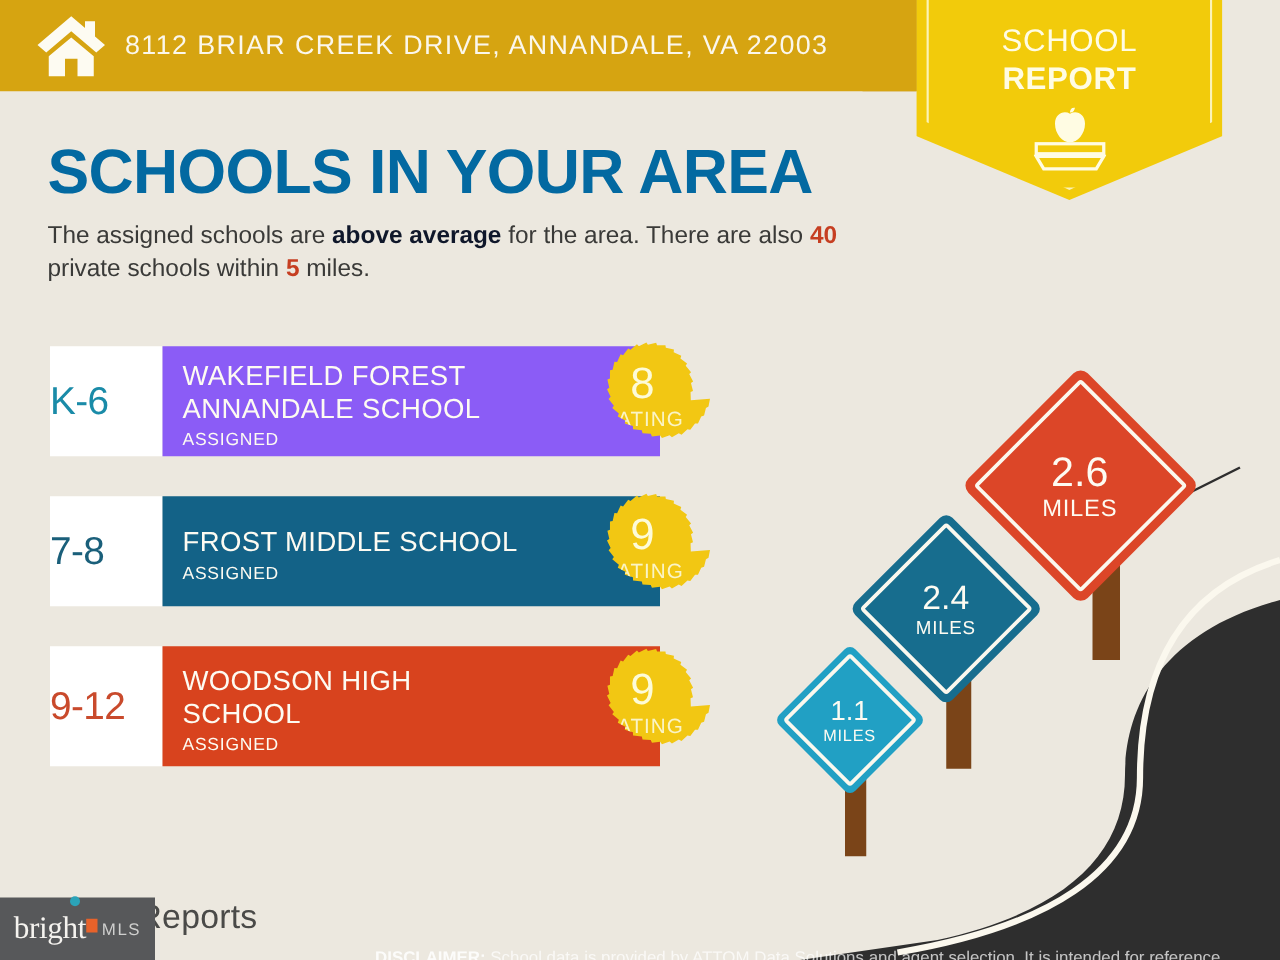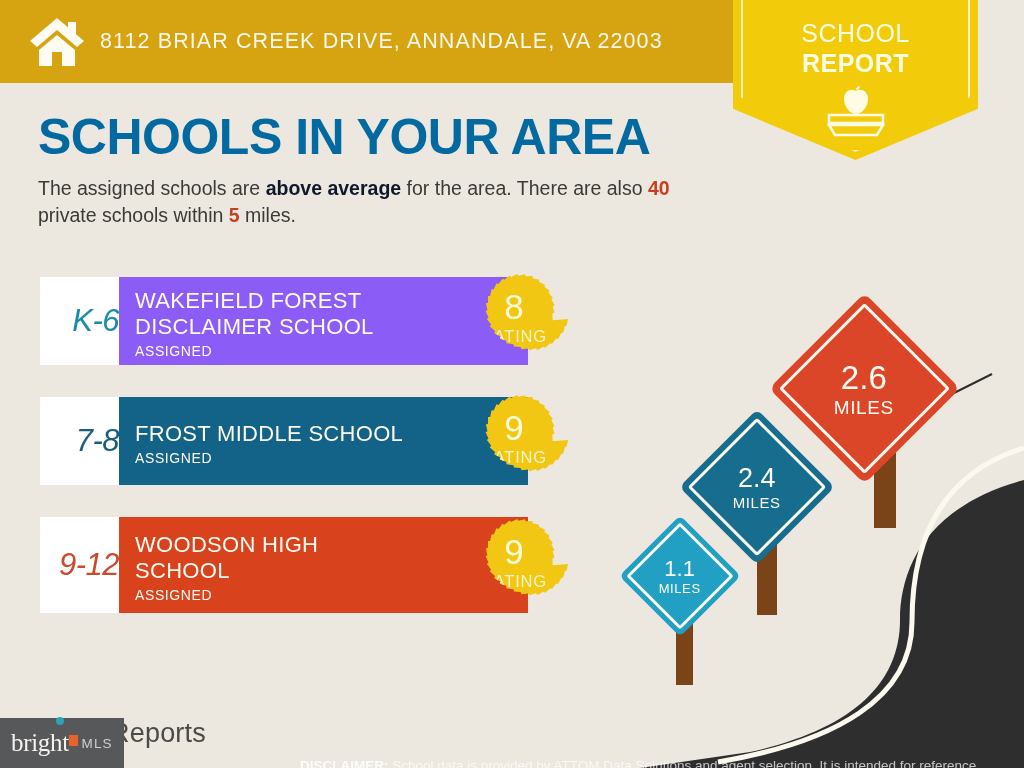--- a/index.html
+++ b/index.html
@@ -7,21 +7,21 @@
   body {
     font-family: "Liberation Sans", sans-serif;
     background:#ECE8DF;
     overflow:hidden;
     position:relative;
   }
   #stage { position:relative; width:1024px; height:768px; overflow:hidden; background:#ECE8DF; }
 
   
   .header-bar{
-    position:absolute; left:0; top:0; width:733px; height:83px;
+    position:absolute; left:0; top:0; width:733px; height:73px;
     background:#D6A411; display:flex; align-items:center;text-align:right;
   }
   .house-icon{ margin-left:28px; width:58px; height:52px; position:relative; flex:none; }
   .address{
     margin-left:14px; color:#FBF7EC; font-size:21.5px; letter-spacing:1.1px;
     font-weight:400; white-space:nowrap;
   }
 
   
   .badge-wrap{
@@ -68,23 +68,23 @@
     font-size:19.5px; line-height:27px; color:#3A3A38;
   }
   .subtitle b{ color:#C63E21; font-weight:bold; }
 
   
   .row{ position:absolute; left:40px; width:488px; display:flex; }
   .row-1{ top:277px; height:88px; }
   .row-2{ top:397px; height:88px; }
   .row-3{ top:517px; height:96px; }
   .grade-box{
-    width:79px; flex:none; background:#FFFFFF;
-    display:flex; align-items:center; justify-content:flex-end;
-    font-size:31px; letter-spacing:-0.5px;font-style:italic;
+    width:90px; flex:none; background:#FFFFFF;
+    display:flex; align-items:center; justify-content:flex-start;
+    font-size:31px; letter-spacing:-0.5px;
   }
   .bar{
     flex:1; padding:10px 14px 6px 16px; color:#FDFBF2; position:relative;
     display:flex; flex-direction:column; justify-content:center;
   }
   .bar .sname{ font-size:22px; line-height:26px; letter-spacing:0.3px; }
   .bar .sassigned{ font-size:14px; letter-spacing:0.6px; margin-top:3px; }
 
   
   .starburst{
@@ -300,21 +300,21 @@
     </div>
   </div>
 
   <div class="row row-1">
     <div class="grade-box" style="color: rgb(26, 139, 168);">
       <span>K-6</span>
     </div>
     <div class="bar" style="background: #8b5cf6;">
       <div class="sname">
         <span>WAKEFIELD FOREST</span><br>
-        <span>DISCLAIMER SCHOOL</span>
+        <span>ANNANDALE SCHOOL</span>
       </div>
       <div class="sassigned">ASSIGNED</div>
     </div>
   </div>
 
   <div class="row row-2">
     <div class="grade-box" style="color: rgb(26, 95, 122);">
       <span>7-8</span>
     </div>
     <div class="bar" style="background: rgb(19, 98, 135);">

